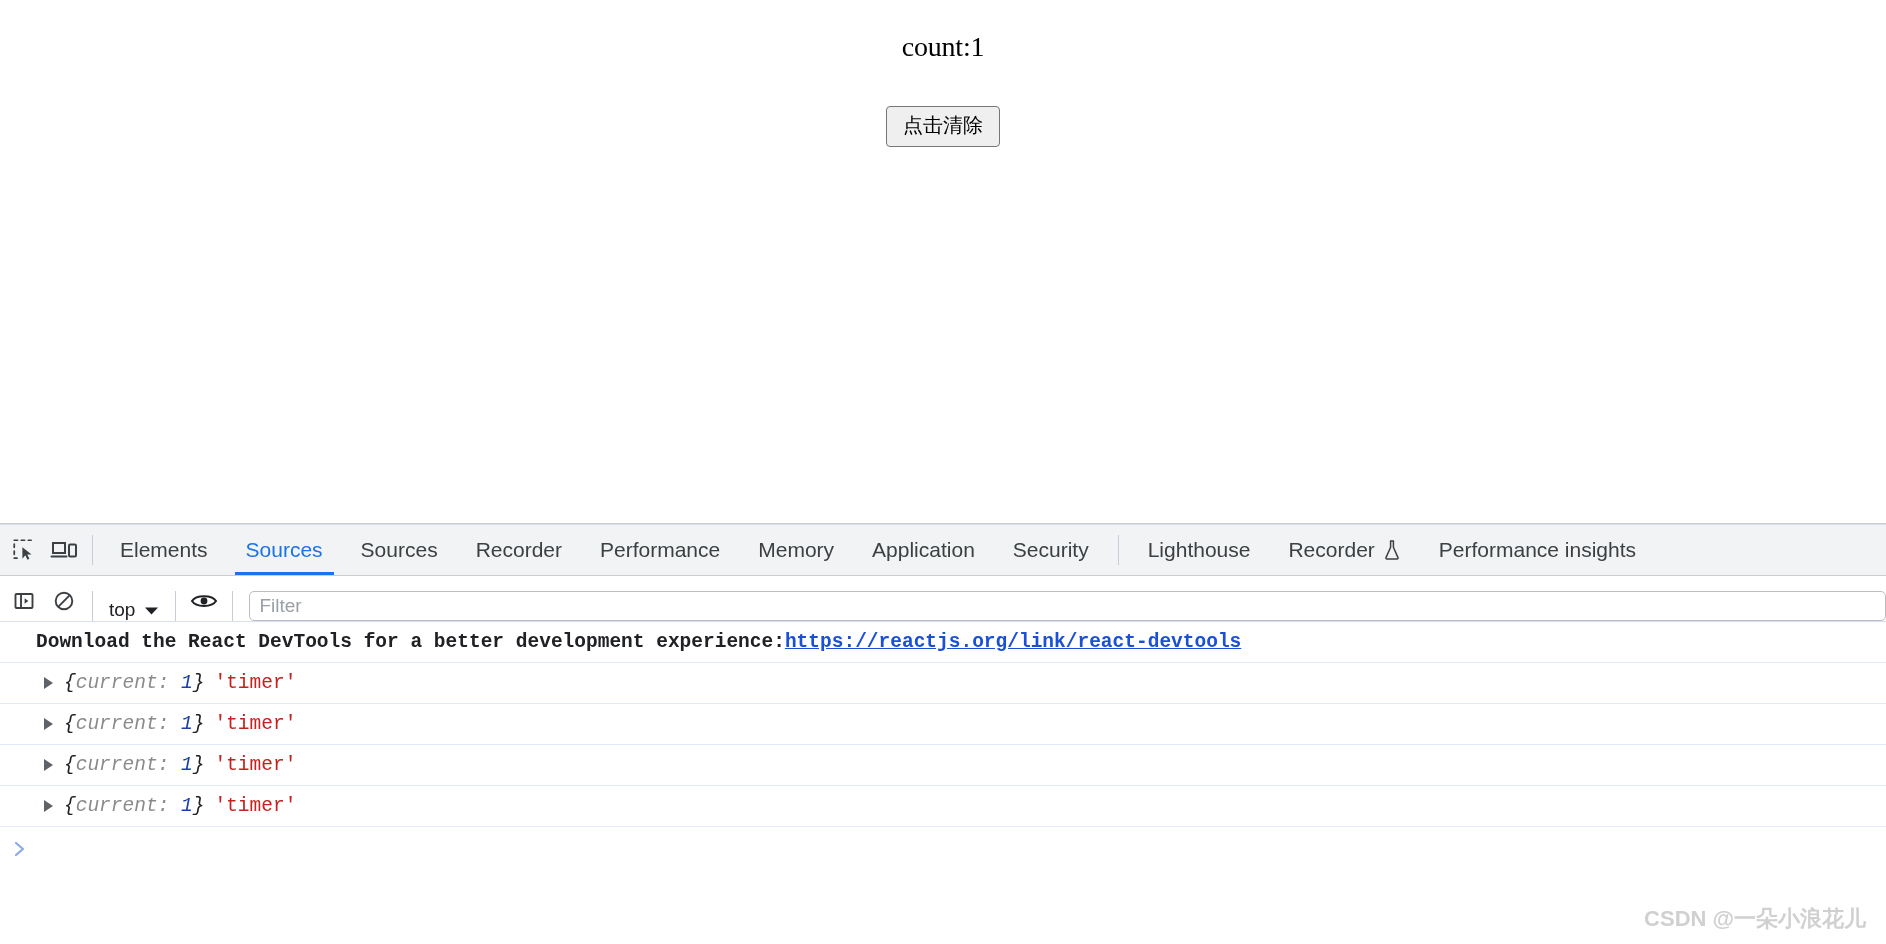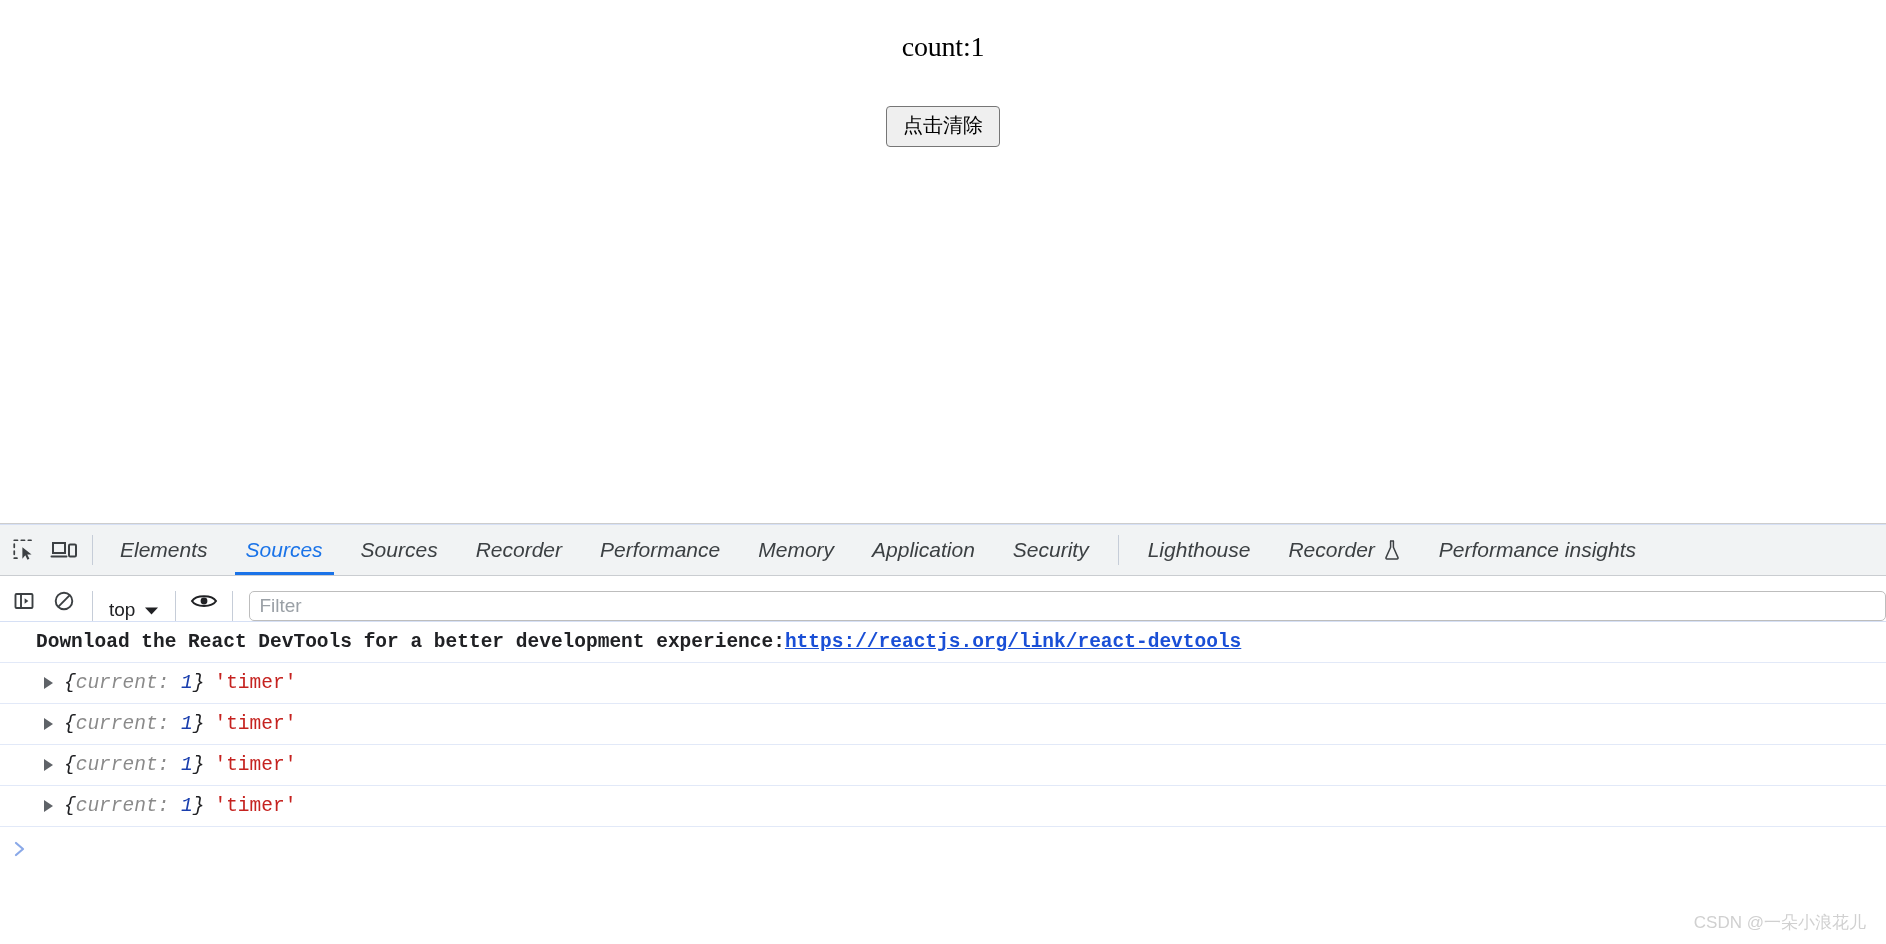--- a/index.html
+++ b/index.html
@@ -97,21 +97,20 @@
     position: relative;
     height: 52px;
     display: flex;
     align-items: center;
     padding: 0 19px;
     font-size: 21px;
     color: #3c4043;
     cursor: pointer;
     flex: 0 0 auto;
     white-space: nowrap;
-    font-style: italic;
   }
   .tab.active { color: #1a73e8; }
   .tab.active::after {
     content: "";
     position: absolute;
     left: 8px; right: 8px; bottom: 0;
     height: 4px;
     background: #1a73e8;
   }
   .tab .flask {
@@ -225,24 +224,25 @@
     font-size: 21px;
     font-family: "Liberation Sans", sans-serif;
     line-height: 1;
   }
 
   .watermark {
     position: absolute;
     right: 20px;
     bottom: 10px;
     font-family: "Liberation Sans", sans-serif;
-    font-size: 17px;
+    font-size: 22px;
     color: #d0d0d0;
     white-space: nowrap;
     pointer-events: none;
+    font-weight: bold;
   }
 </style>
 </head>
 <body>
 
 <div id="app">
   <div class="page-content">
     <h1 class="count-heading">count:1</h1>
     <button class="clear-button">点击清除</button>
   </div>

